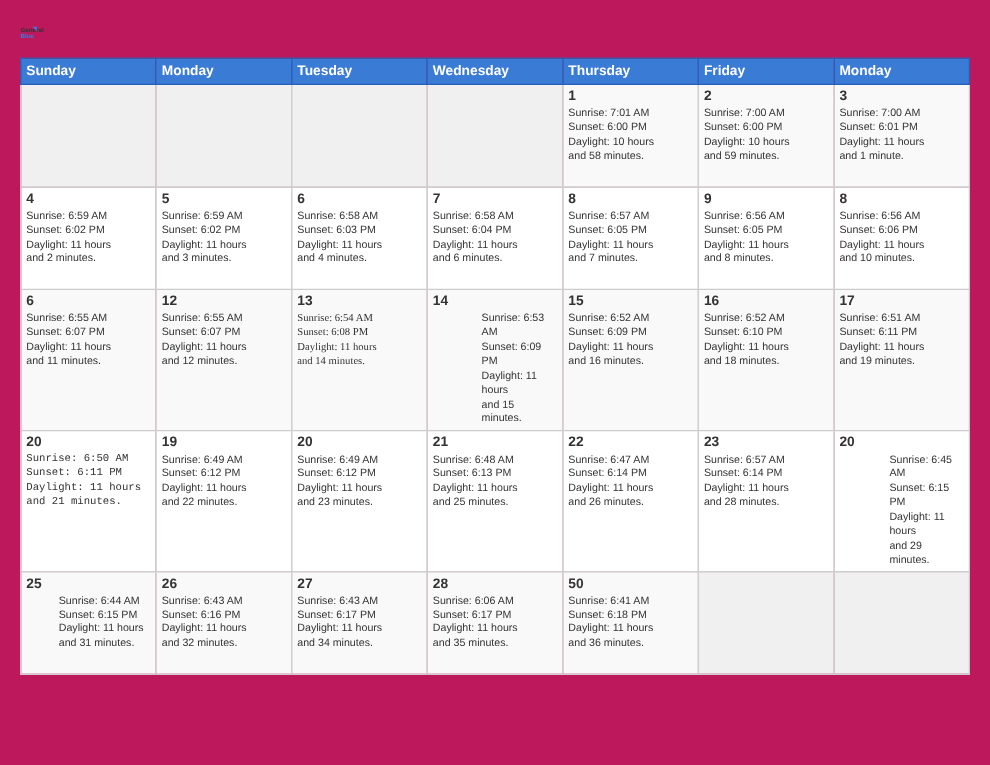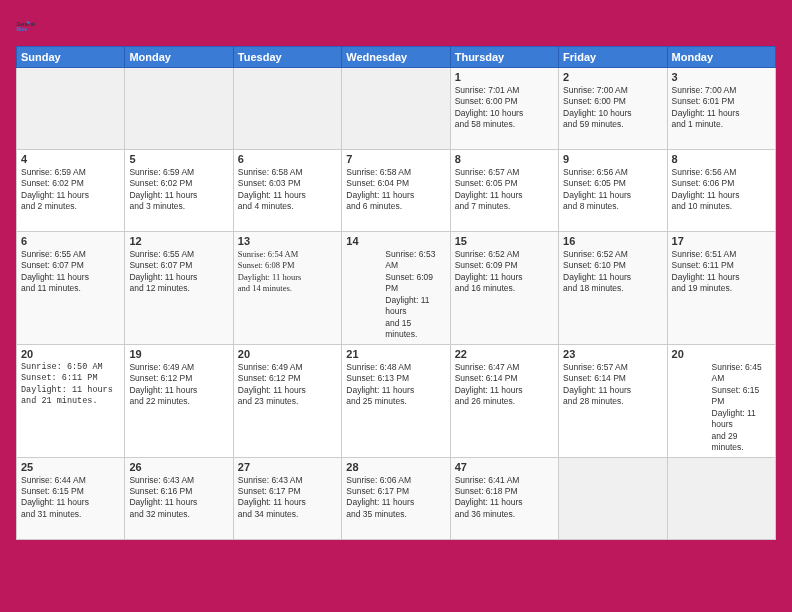--- a/index.html
+++ b/index.html
@@ -294,21 +294,21 @@
             <span class="day-num">20</span>
             <div class="day-info" style="white-space: pre-line; margin-left: 40px;">Sunrise: 6:45 AM
 Sunset: 6:15 PM
 Daylight: 11 hours
 and 29 minutes.</div>
           </td>
         </tr>
         <tr>
           <td>
             <span class="day-num">25</span>
-            <div class="day-info" style="white-space: pre-line;">Sunrise: 6:44 AM
+            <div class="day-info" style="white-space: pre-line; margin-left: 26px;">Sunrise: 6:44 AM
 Sunset: 6:15 PM
 Daylight: 11 hours
 and 31 minutes.</div>
           </td>
           <td>
             <span class="day-num">26</span>
             <div class="day-info" style="white-space: pre-line;">Sunrise: 6:43 AM
 Sunset: 6:16 PM
 Daylight: 11 hours
 and 32 minutes.</div>
@@ -321,21 +321,21 @@
 and 34 minutes.</div>
           </td>
           <td>
             <span class="day-num">28</span>
             <div class="day-info" style="white-space: pre-line;">Sunrise: 6:06 AM
 Sunset: 6:17 PM
 Daylight: 11 hours
 and 35 minutes.</div>
           </td>
           <td>
-            <span class="day-num">47</span>
+            <span class="day-num">50</span>
             <div class="day-info" style="white-space: pre-line;">Sunrise: 6:41 AM
 Sunset: 6:18 PM
 Daylight: 11 hours
 and 36 minutes.</div>
           </td>
           <td class="empty"></td>
           <td class="empty"></td>
         </tr>
       </tbody>
   </table>

